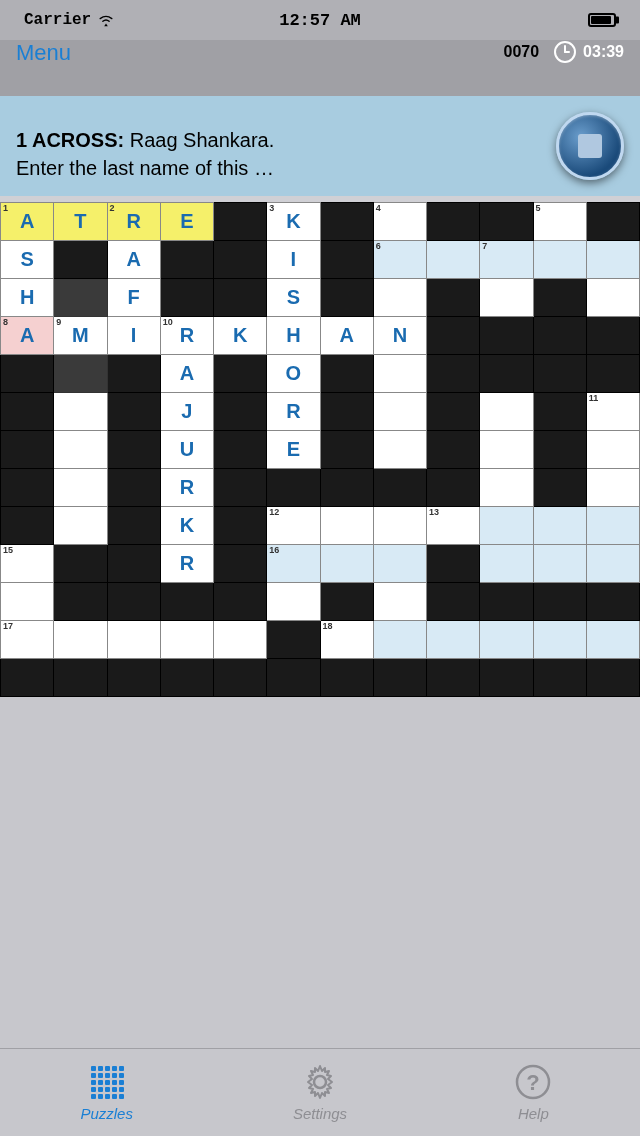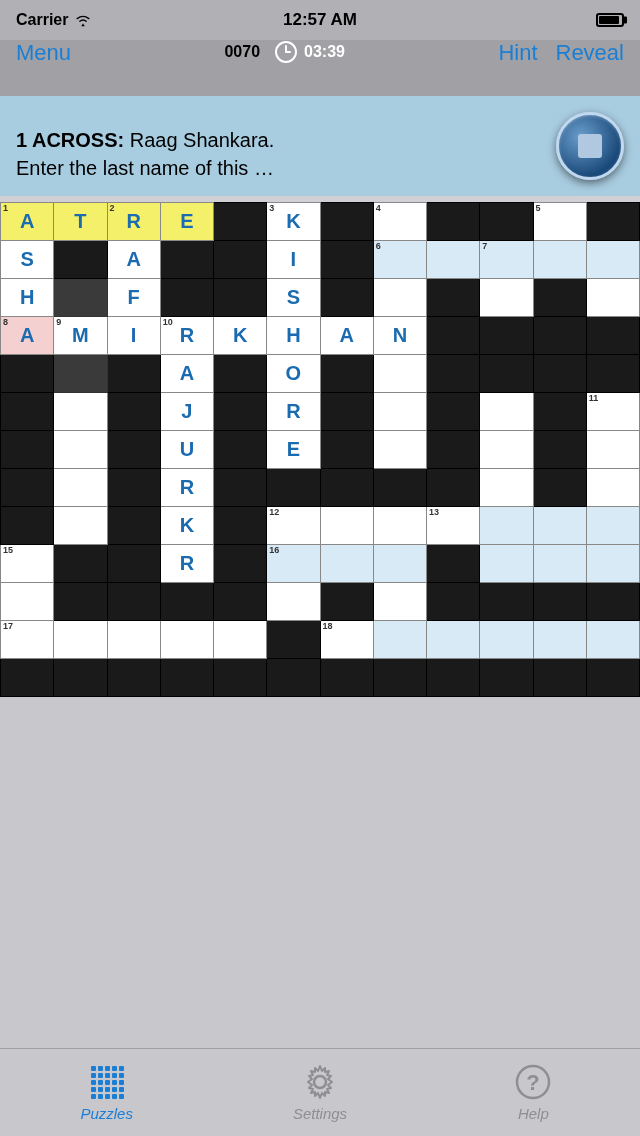--- a/index.html
+++ b/index.html
@@ -13,22 +13,23 @@
     }
 
     
     #status-bar {
       width: 640px;
       height: 40px;
       background: #b0b0b5;
       display: flex;
       align-items: center;
       justify-content: space-between;
-      padding: 0 16px;
+      padding: 0 24px;
       position: relative;
+      font-family: Liberation Mono, monospace;
     }
     #status-bar .carrier {
       font-size: 16px;
       font-weight: 600;
       color: #000;
       display: flex;
       align-items: center;
       gap: 6px;
     }
     #status-bar .time {
@@ -293,24 +294,20 @@
   <div class="center-info">
     <span class="score">0070</span>
     <div class="timer-wrap">
       <svg class="timer-icon" viewBox="0 0 24 24">
         <circle cx="12" cy="12" r="10" fill="none" stroke="#fff" stroke-width="2"></circle>
         <line x1="12" y1="12" x2="12" y2="6" stroke="#fff" stroke-width="2" stroke-linecap="round"></line>
         <line x1="12" y1="12" x2="16" y2="12" stroke="#fff" stroke-width="2" stroke-linecap="round"></line>
       </svg>
       <span>03:39</span>
     </div>
-  </div>
-  <div class="right-btns">
-    <span class="hint-btn">Hint</span>
-    <span class="reveal-btn">Reveal</span>
   </div>
 </div>
 
 <div id="clue-bar">
   <div class="clue-text">
     <span class="clue-number">1 ACROSS:</span>
     <span> Raag Shankara.<br>Enter the last name of this …</span>
   </div>
   <div class="stop-btn">
     <div class="stop-square"></div>

